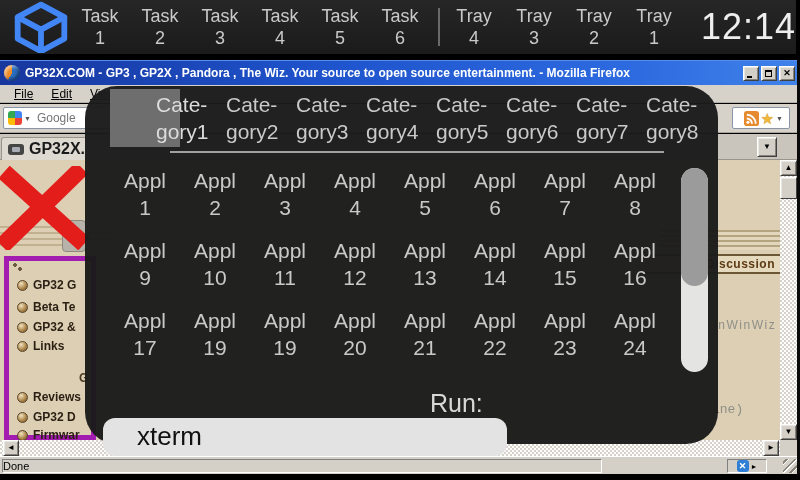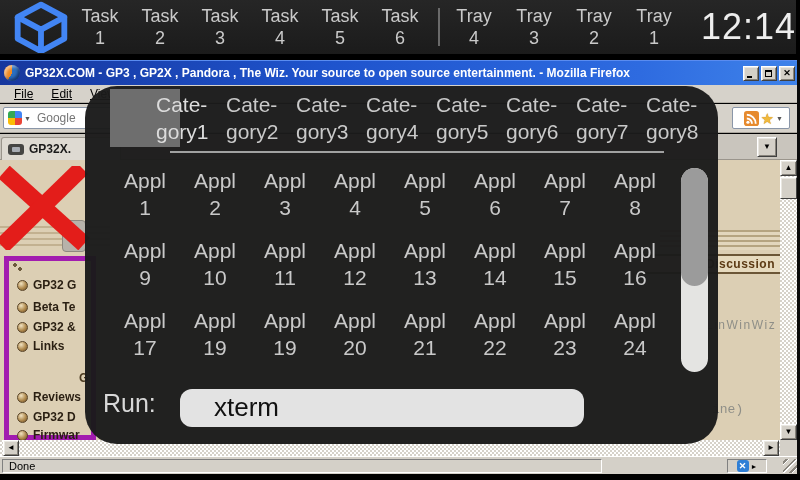--- a/index.html
+++ b/index.html
@@ -52,21 +52,21 @@
           border:1px solid #8a96a8;border-radius:2px;display:flex;align-items:center;justify-content:flex-end;gap:2px;padding-right:2px;}
   .star{color:#f0b93c;font-size:15px;text-shadow:0 0 1px #b07010;line-height:1;}
 
   .tabbar{position:absolute;left:0;top:134px;width:800px;height:26px;background:#c9c5bd;
           border-bottom:1px solid #9a958c;}
   .tab{position:absolute;left:1px;top:3px;width:120px;height:23px;background:#dedad2;
        border:1px solid #9a958c;border-bottom:none;border-radius:3px 3px 0 0;
        display:flex;align-items:center;padding-left:6px;gap:5px;}
   .tabicon{width:16px;height:11px;background:#454543;border-radius:3px;flex:none;}
   .tabicon::after{content:"";display:block;margin:3px 4px;height:5px;background:#a8adb4;border-radius:1px;}
-  .tab-label{font-size:12px;font-weight:bold;color:#1a1a1a;white-space:nowrap;}
+  .tab-label{font-size:16px;font-weight:bold;color:#1a1a1a;white-space:nowrap;}
   .tablist-btn{position:absolute;right:23px;top:3px;width:20px;height:20px;}
 
   
   .content{position:absolute;left:0;top:160px;width:780px;height:280px;background:#dccfb4;overflow:hidden;}
   .stripes-left{position:absolute;left:0;top:66px;width:110px;height:22px;
         background:repeating-linear-gradient(180deg,#c2b190 0 2px,#dccfb4 2px 6px);}
   .img-fragment{position:absolute;left:62px;top:60px;width:24px;height:32px;background:#b7b2aa;
         border-radius:4px;border:1px solid #8e897f;}
   .redx{position:absolute;left:-6px;top:6px;}
   .sidebox{position:absolute;left:4px;top:96px;width:92px;height:184px;border:5px solid #a21caf;}
@@ -97,21 +97,21 @@
             border:1px solid;border-color:#fff #404040 #404040 #fff;box-shadow:inset 1px 1px 0 #e9e7e1;}
   .vs-down{position:absolute;left:0;bottom:0;width:17px;height:16px;}
   .hscroll{position:absolute;left:0;top:440px;width:780px;height:16px;}
   .hs-left{position:absolute;left:3px;top:0;width:16px;height:16px;}
   .hs-right{position:absolute;right:1px;top:0;width:16px;height:16px;}
   .corner{position:absolute;left:780px;top:440px;width:17px;height:16px;background:#d4d0c8;}
   .statusbar{position:absolute;left:0;top:456px;width:800px;height:18px;background:#d4d0c8;
              border-top:1px solid #fff;}
   .sunken{border:1px solid;border-color:#808080 #fff #fff #808080;}
   .st-done{position:absolute;left:2px;top:2px;width:600px;height:14px;display:flex;align-items:center;
-           padding-left:6px;font-size:11px;color:#000;}
+           font-size:11px;color:#000;}
   .st-ext{position:absolute;left:727px;top:2px;width:40px;height:14px;display:flex;align-items:center;
           justify-content:center;gap:2px;}
   .ext-icon{width:12px;height:12px;border-radius:3px;background:#2f7fd6;color:#fff;font-size:9px;
             font-weight:bold;display:flex;align-items:center;justify-content:center;line-height:1;}
   .st-arrow{font-size:7px;color:#000;}
   .grip{position:absolute;right:3px;top:2px;width:14px;height:14px;
         background:repeating-linear-gradient(-45deg,#d4d0c8 0 3px,#ffffff 3px 4px,#8a867e 4px 6px);}
   .bottomedge{position:absolute;left:0;top:474px;width:800px;height:6px;background:#000;}
   .rightedge{position:absolute;left:797px;top:60px;width:3px;height:414px;background:#0a0a0a;}
 
@@ -122,21 +122,21 @@
   .cat{height:58px;text-align:center;font-size:21px;line-height:27px;padding-top:2px;cursor:default;}
   .cat span{display:block;padding-left:46px;}
   .cat.sel{background:#6e6e6e;color:#dcdcdc;}
   .cat-sep{position:absolute;left:85px;top:65px;width:494px;height:2px;background:#a0a0a0;}
   .app-grid{position:absolute;left:25px;top:80px;display:grid;grid-template-columns:repeat(8,70px);
             grid-auto-rows:56px;row-gap:14px;}
   .app{text-align:center;font-size:21px;line-height:27px;padding-top:1px;cursor:default;}
   .app span{display:block;}
   .pill{position:absolute;left:596px;top:82px;width:27px;height:204px;background:#e4e4e2;border-radius:14px;}
   .pill-thumb{position:absolute;left:0;top:0;width:27px;height:118px;background:#9b9b9b;border-radius:14px;}
-  .runrow{position:absolute;left:18px;top:303px;display:flex;align-items:flex-start;}
+  .runrow{position:absolute;left:18px;top:303px;display:flex;align-items:flex-end;flex-direction:column;}
   .run-label{font-size:25px;color:#d8d8d8;width:77px;}
   .run-input{width:404px;height:38px;border:none;outline:none;border-radius:12px;background:#e3e3e3;
              font-size:26px;font-family:"Liberation Sans",sans-serif;color:#111;padding:0 10px 2px 34px;}
 </style>
 </head>
 <body>
 
 <div id="screen">
 
   <div class="topbar">

